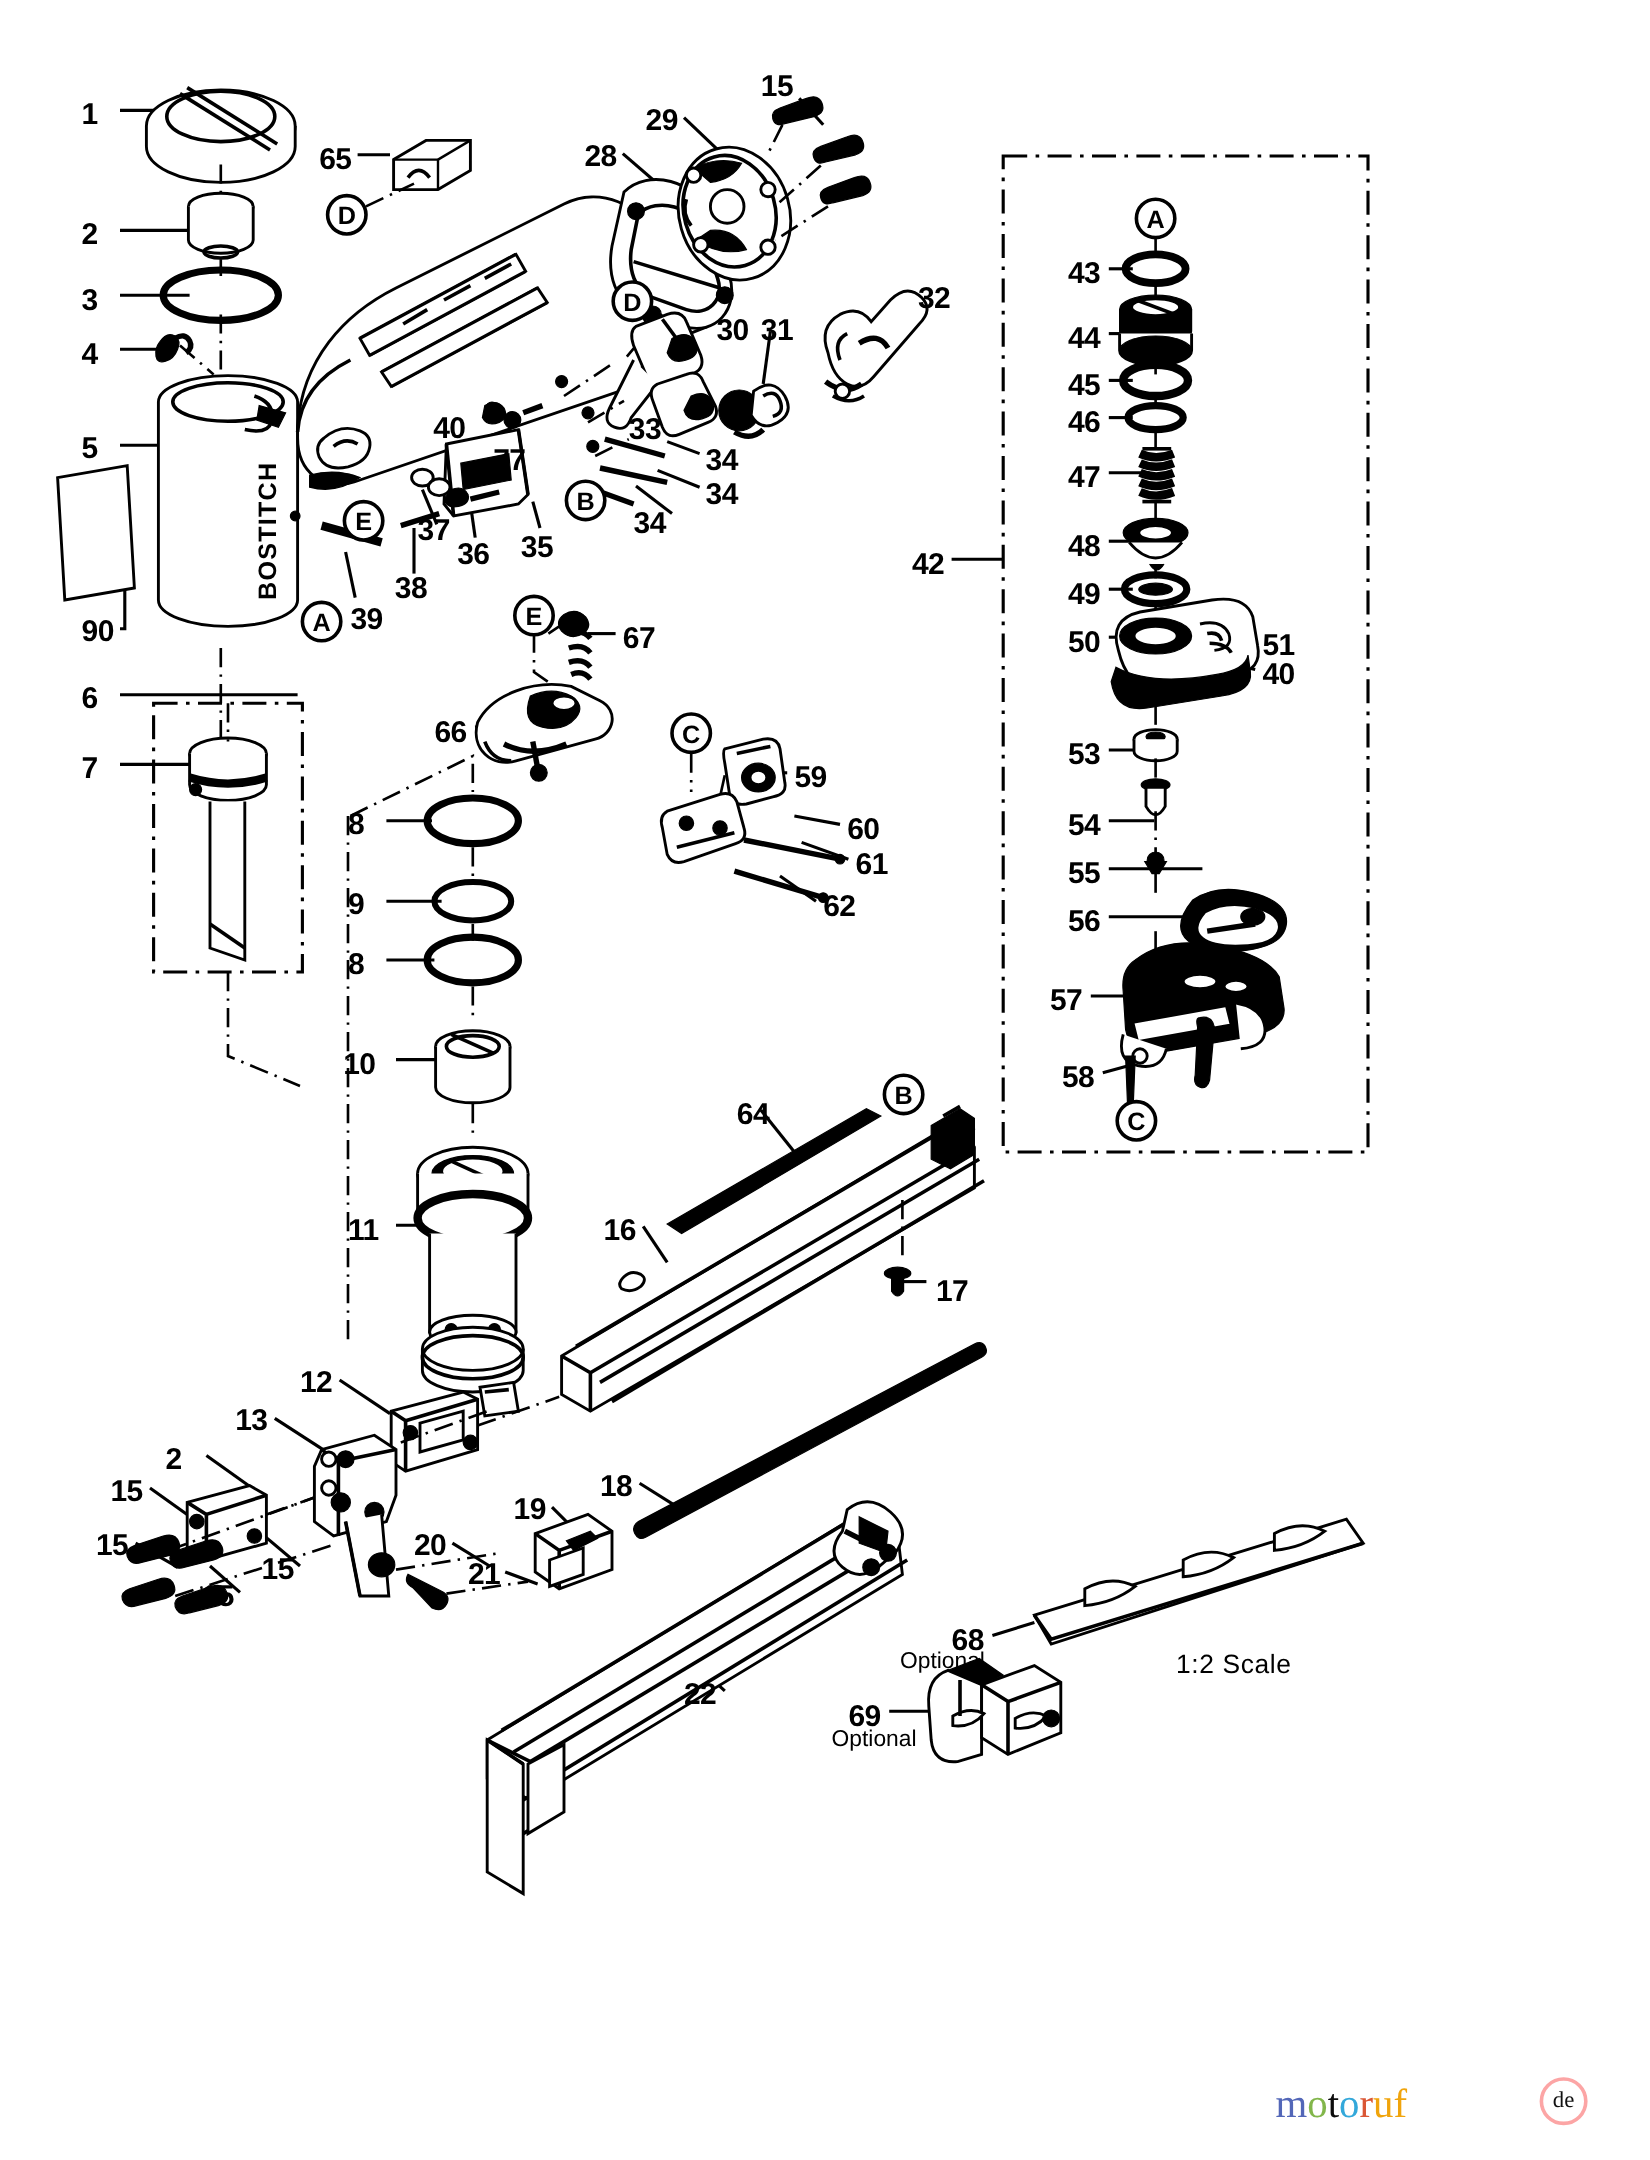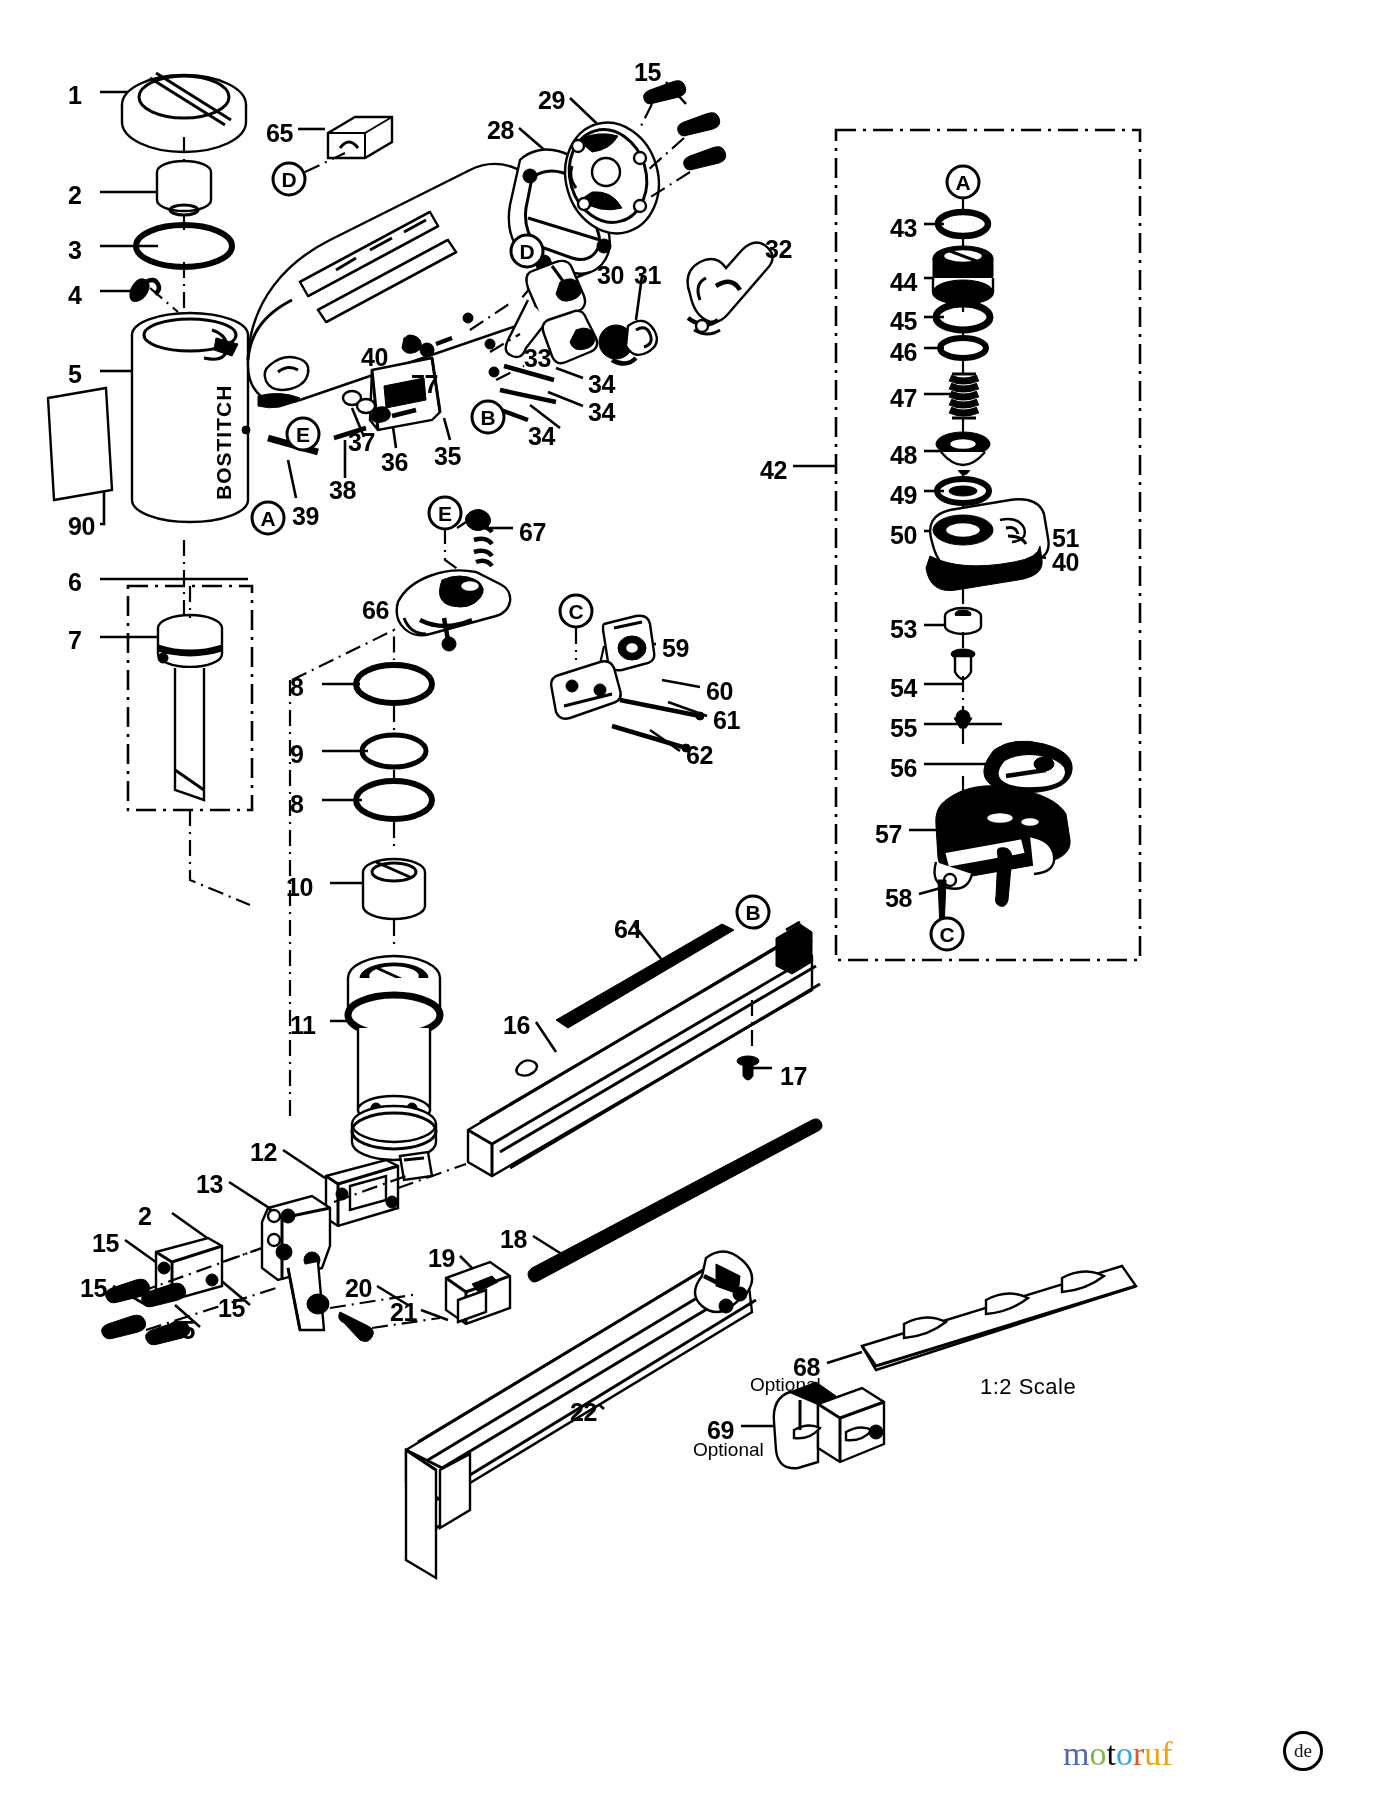--- a/index.html
+++ b/index.html
@@ -62,21 +62,21 @@
   }
   #watermark .l1{color:#4a5fb5;}
   #watermark .l2{color:#000;}
   #watermark .l3{color:#7cb342;}
   #watermark .l4{color:#f0a000;}
   #watermark .l6{color:#29a4d9;}
   #watermark .l7{color:#d94f2b;}
   #watermark .l8{color:#f0a000;}
   #wmcircle{
     position:absolute;left:1283px;top:1731px;
-    width:34px;height:34px;border:3px solid #000000;border-radius:50%;
+    width:34px;height:34px;border:3px solid #fca5a5;border-radius:50%;
     display:flex;align-items:center;justify-content:center;
     font-family:"Liberation Serif", serif;font-size:19px;color:#111;
   }
 </style>
 </head>
 <body>
 
 <div id="sheet">
 
 <svg id="diagram" viewBox="0 0 1375 1800">

